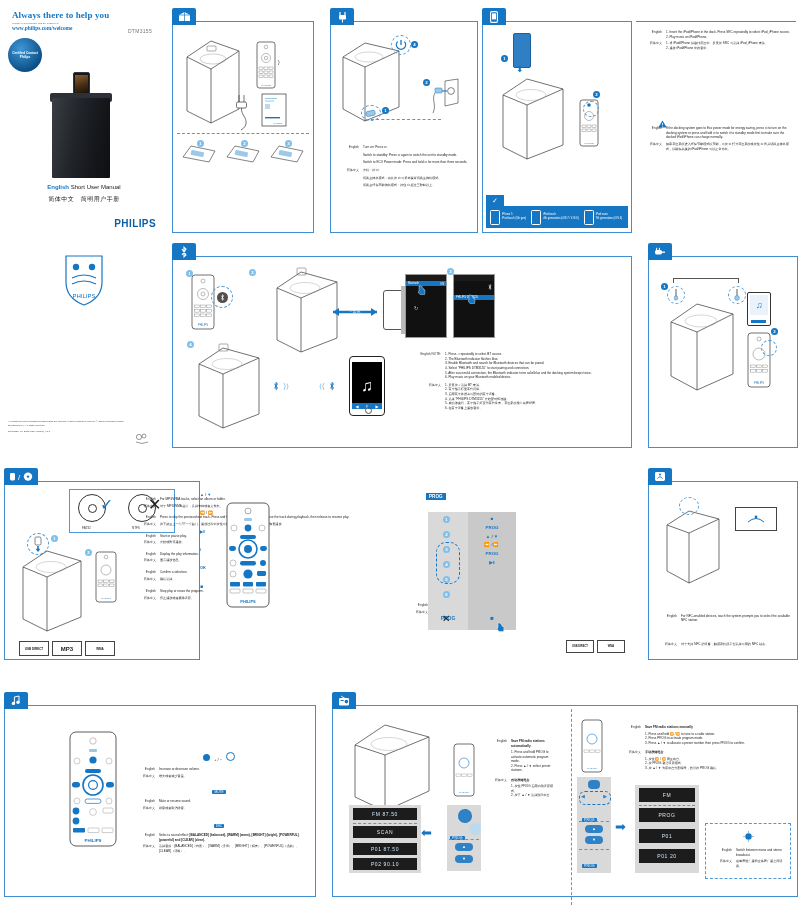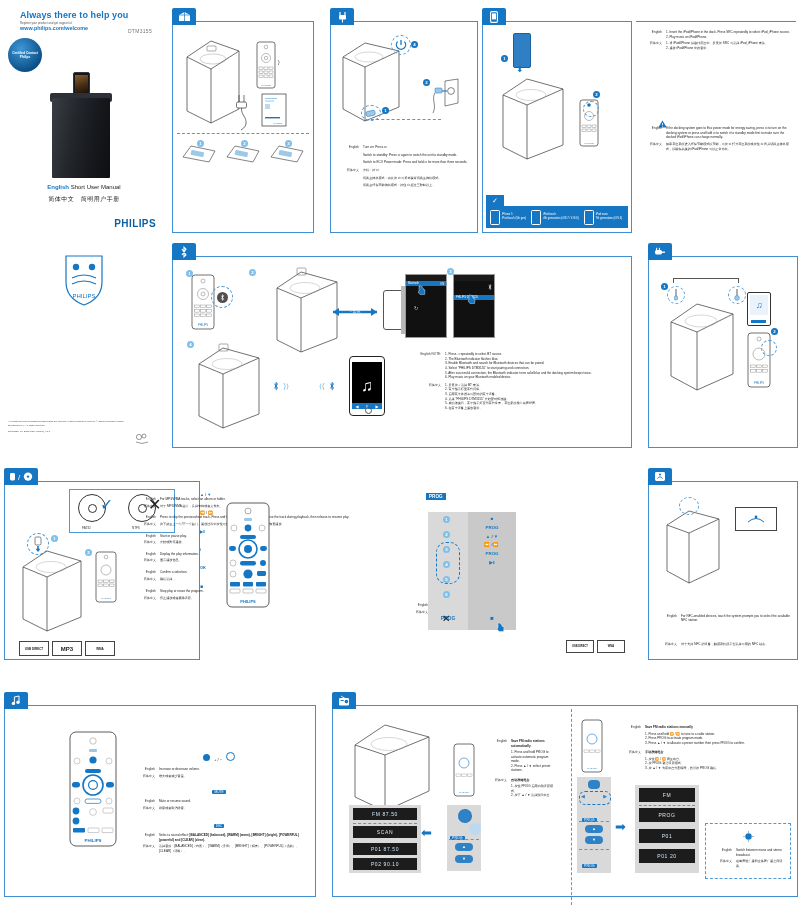--- a/index.html
+++ b/index.html
@@ -17,21 +17,21 @@
   
   .t{font-size:3.1px;line-height:1.45;color:#222;}
   .b{font-weight:bold;}
   .blue{color:#1576c4;}
   .row{display:flex;gap:4px;margin-bottom:2px;}
   .row .lbl{width:22px;flex:none;text-align:right;font-size:3.1px;color:#333;}
   .row .bd{flex:1;font-size:3.1px;line-height:1.5;color:#222;}
 
   
   #cover{left:0;top:0;width:168px;height:462px;}
-  .cov-h{position:absolute;left:20px;top:10px;width:130px;}
+  .cov-h{position:absolute;left:12px;top:10px;width:130px;font-family:Liberation Serif, serif;}
   .cov-h .l1{font-size:9px;color:#1576c4;font-weight:bold;letter-spacing:.1px;}
   .cov-h .l2{font-size:2.9px;color:#555;margin-top:1px;}
   .cov-h .l3{font-size:5.4px;color:#1576c4;font-weight:bold;margin-top:0px;}
   .badge{position:absolute;left:8px;top:38px;width:34px;height:34px;border-radius:50%;
          background:radial-gradient(circle at 38% 32%,#3d97d8,#0c4f86 72%);
          display:flex;flex-direction:column;align-items:center;justify-content:center;color:#fff;
          font-size:3.2px;font-weight:bold;line-height:1.35;text-align:center;}
   .model{position:absolute;right:16px;top:28px;font-size:5px;color:#6f7b85;letter-spacing:.3px;}
   .prodimg{position:absolute;left:40px;top:72px;width:84px;height:106px;}
   .spk-body{position:absolute;left:12px;top:26px;width:58px;height:80px;

